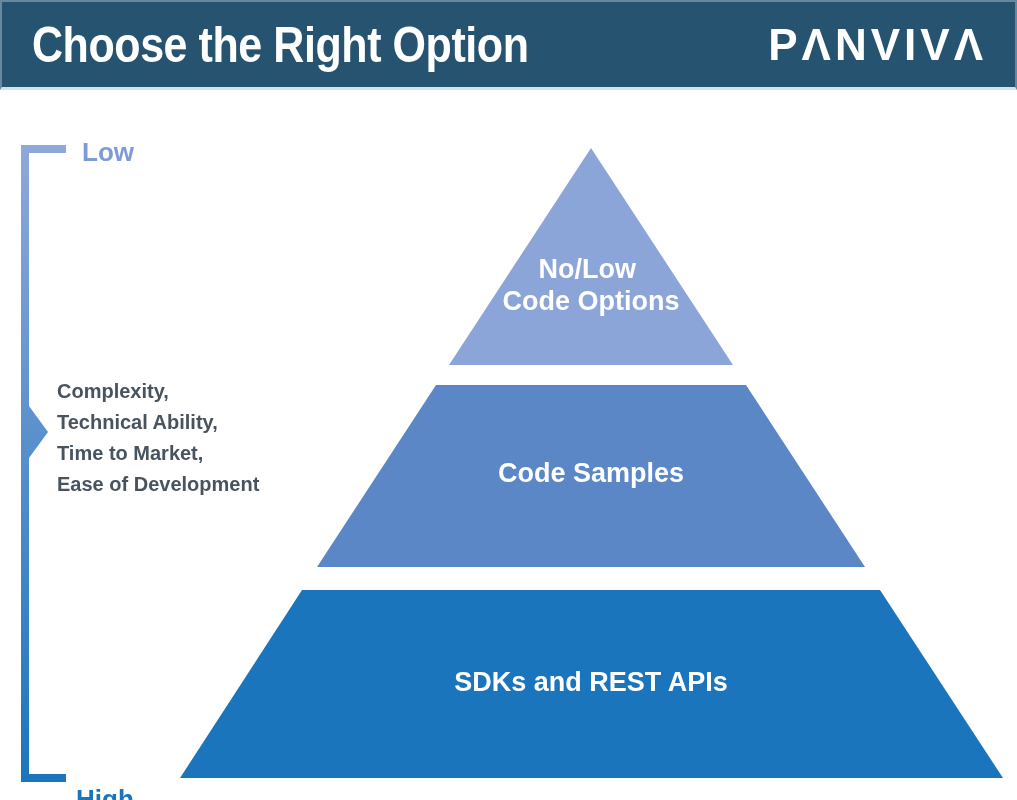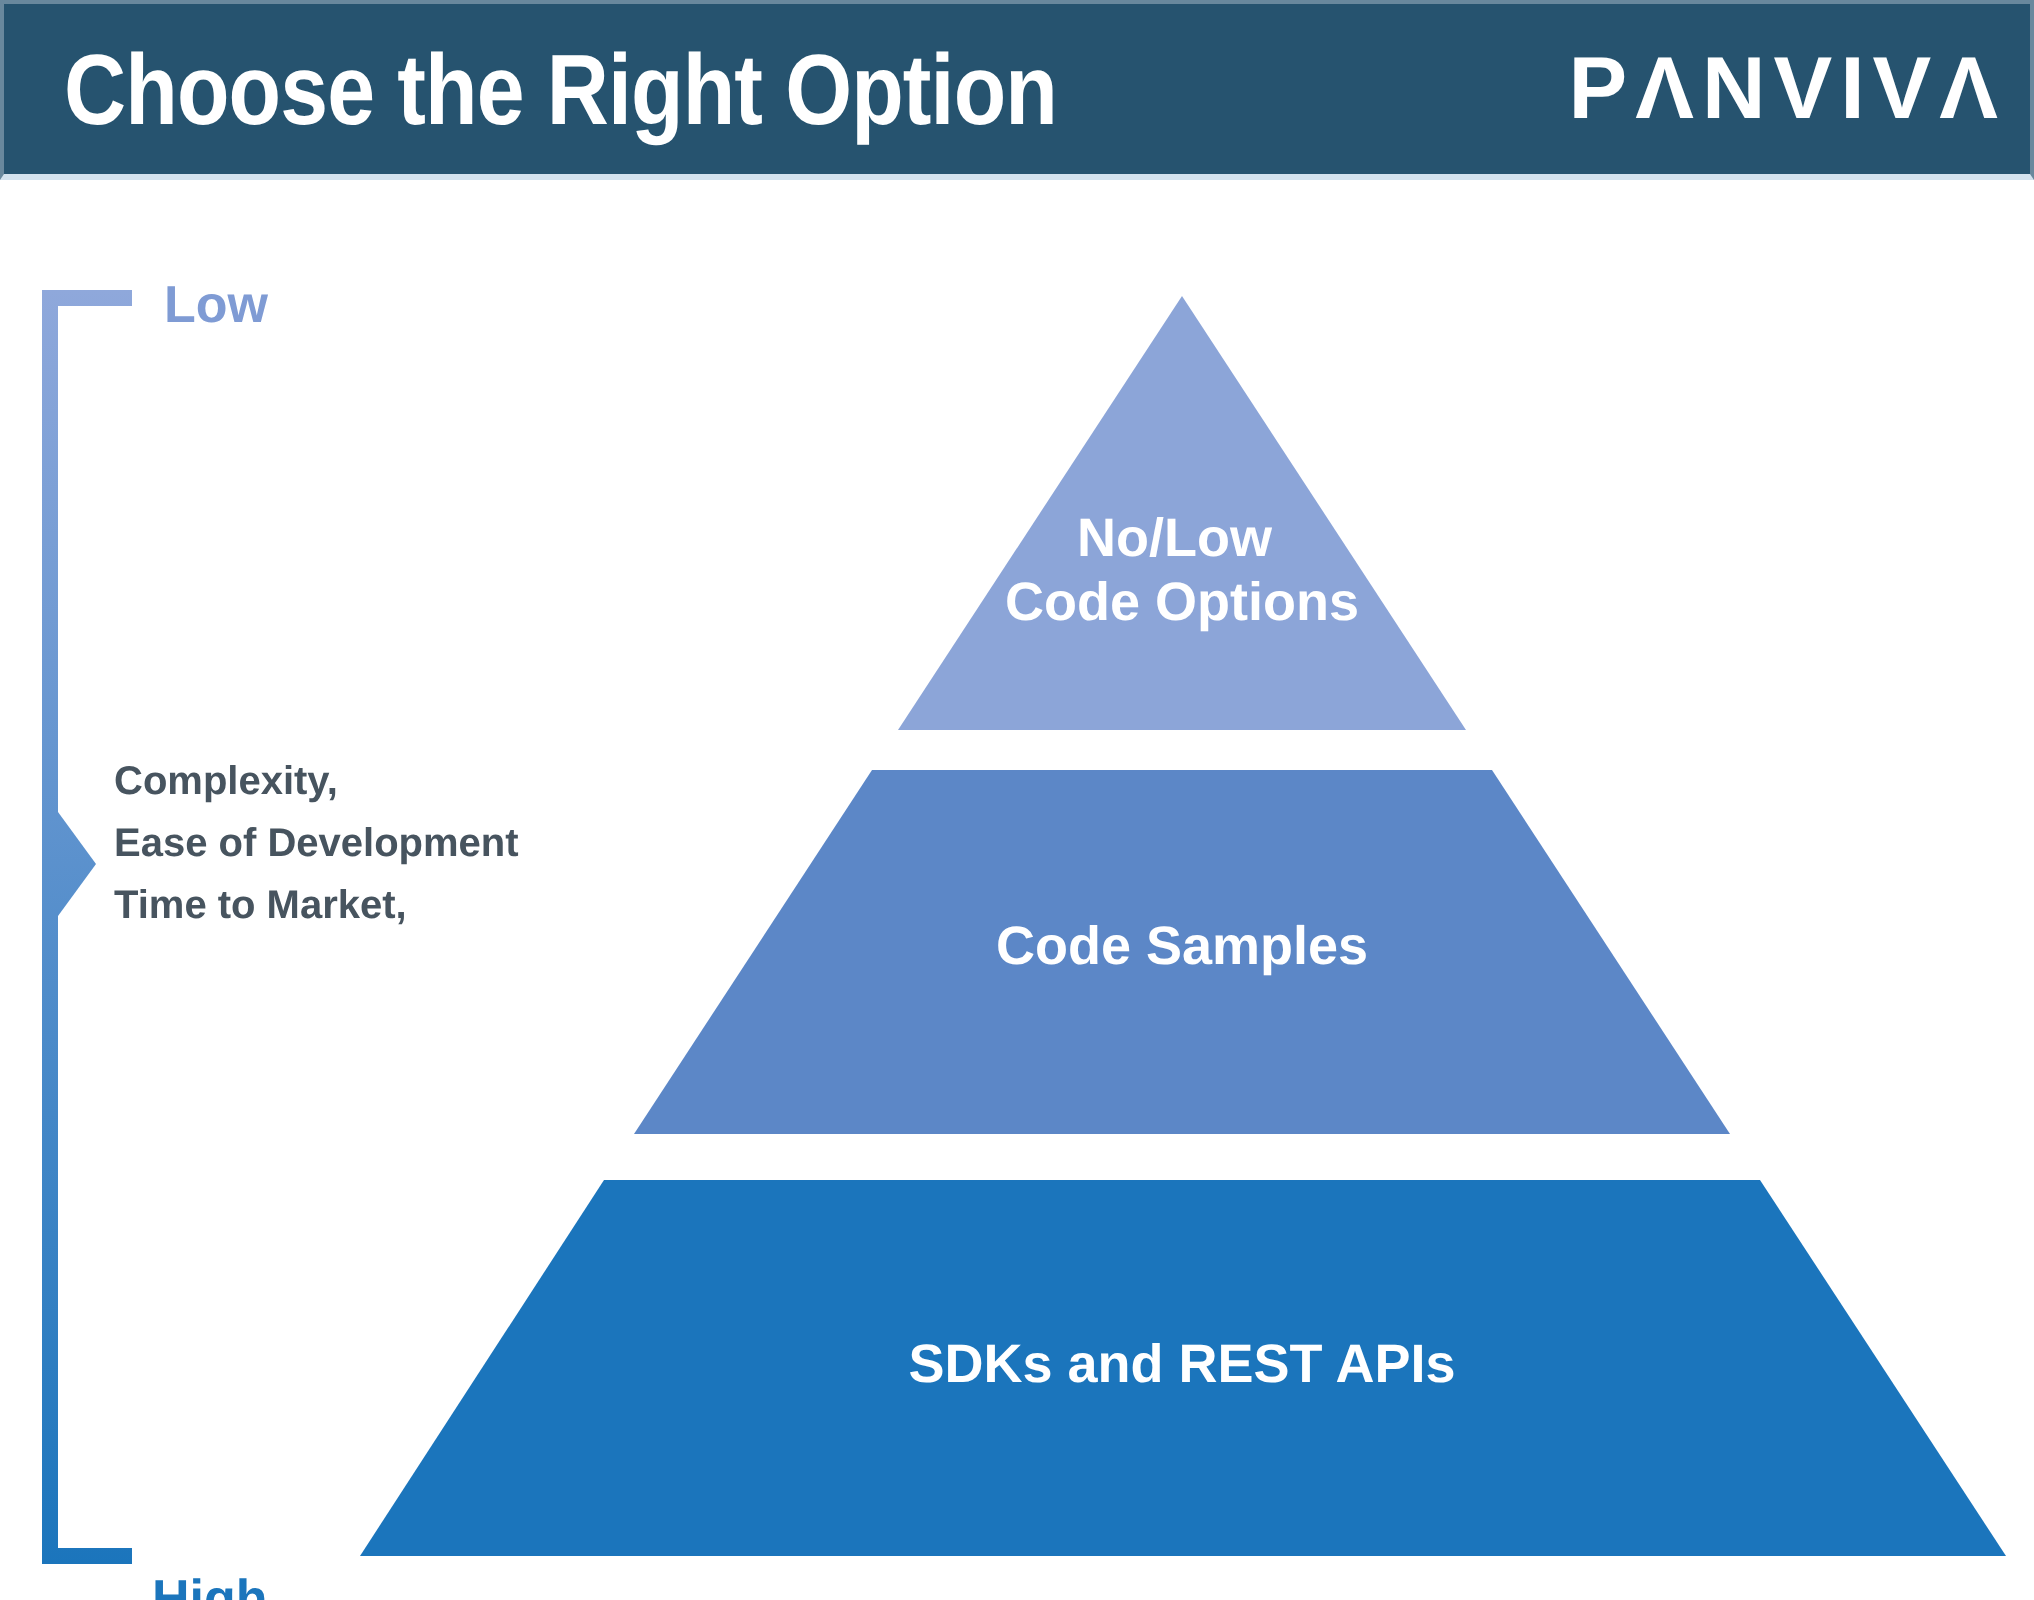--- a/index.html
+++ b/index.html
@@ -12,21 +12,21 @@
   }
 
   
   .header {
     position: absolute;
     left: 0; top: 0;
     width: 1017px; height: 90px;
     display: flex;
     align-items: center;
     justify-content: space-between;
-    padding: 0 12px 0 30px;
+    padding: 0 28px 0 30px;
     border: 2px solid rgba(160,180,196,0.55);
     border-bottom: 3px solid #d3e2ee;
     z-index: 5;
   }
   .header-title {
     font-size: 50px;
     font-weight: 700;
     letter-spacing: -0.5px;
     transform: scaleX(0.86);
     transform-origin: left center;
@@ -115,17 +115,18 @@
   <polygon points="302,590 880,590 1003,778 180,778" fill="#1b75bc"></polygon>
   <text x="591" fill="#ffffff">
     <tspan x="591" y="691">SDKs and REST APIs</tspan>
   </text>
 </svg>
 
 <div class="low-label" style="color: rgb(127, 155, 212); text-align: center;">Low</div>
 
 <div class="factors" style="color: rgb(71, 84, 95);">
   <div>Complexity,</div>
+  <div>Technical Ability,</div>
+  <div>Time to Market,</div>
   <div>Ease of Development</div>
-  <div>Time to Market,</div>
 </div>
 
 <div class="high-label" style="color: rgb(27, 117, 188);">High</div>
 
 </body></html>

